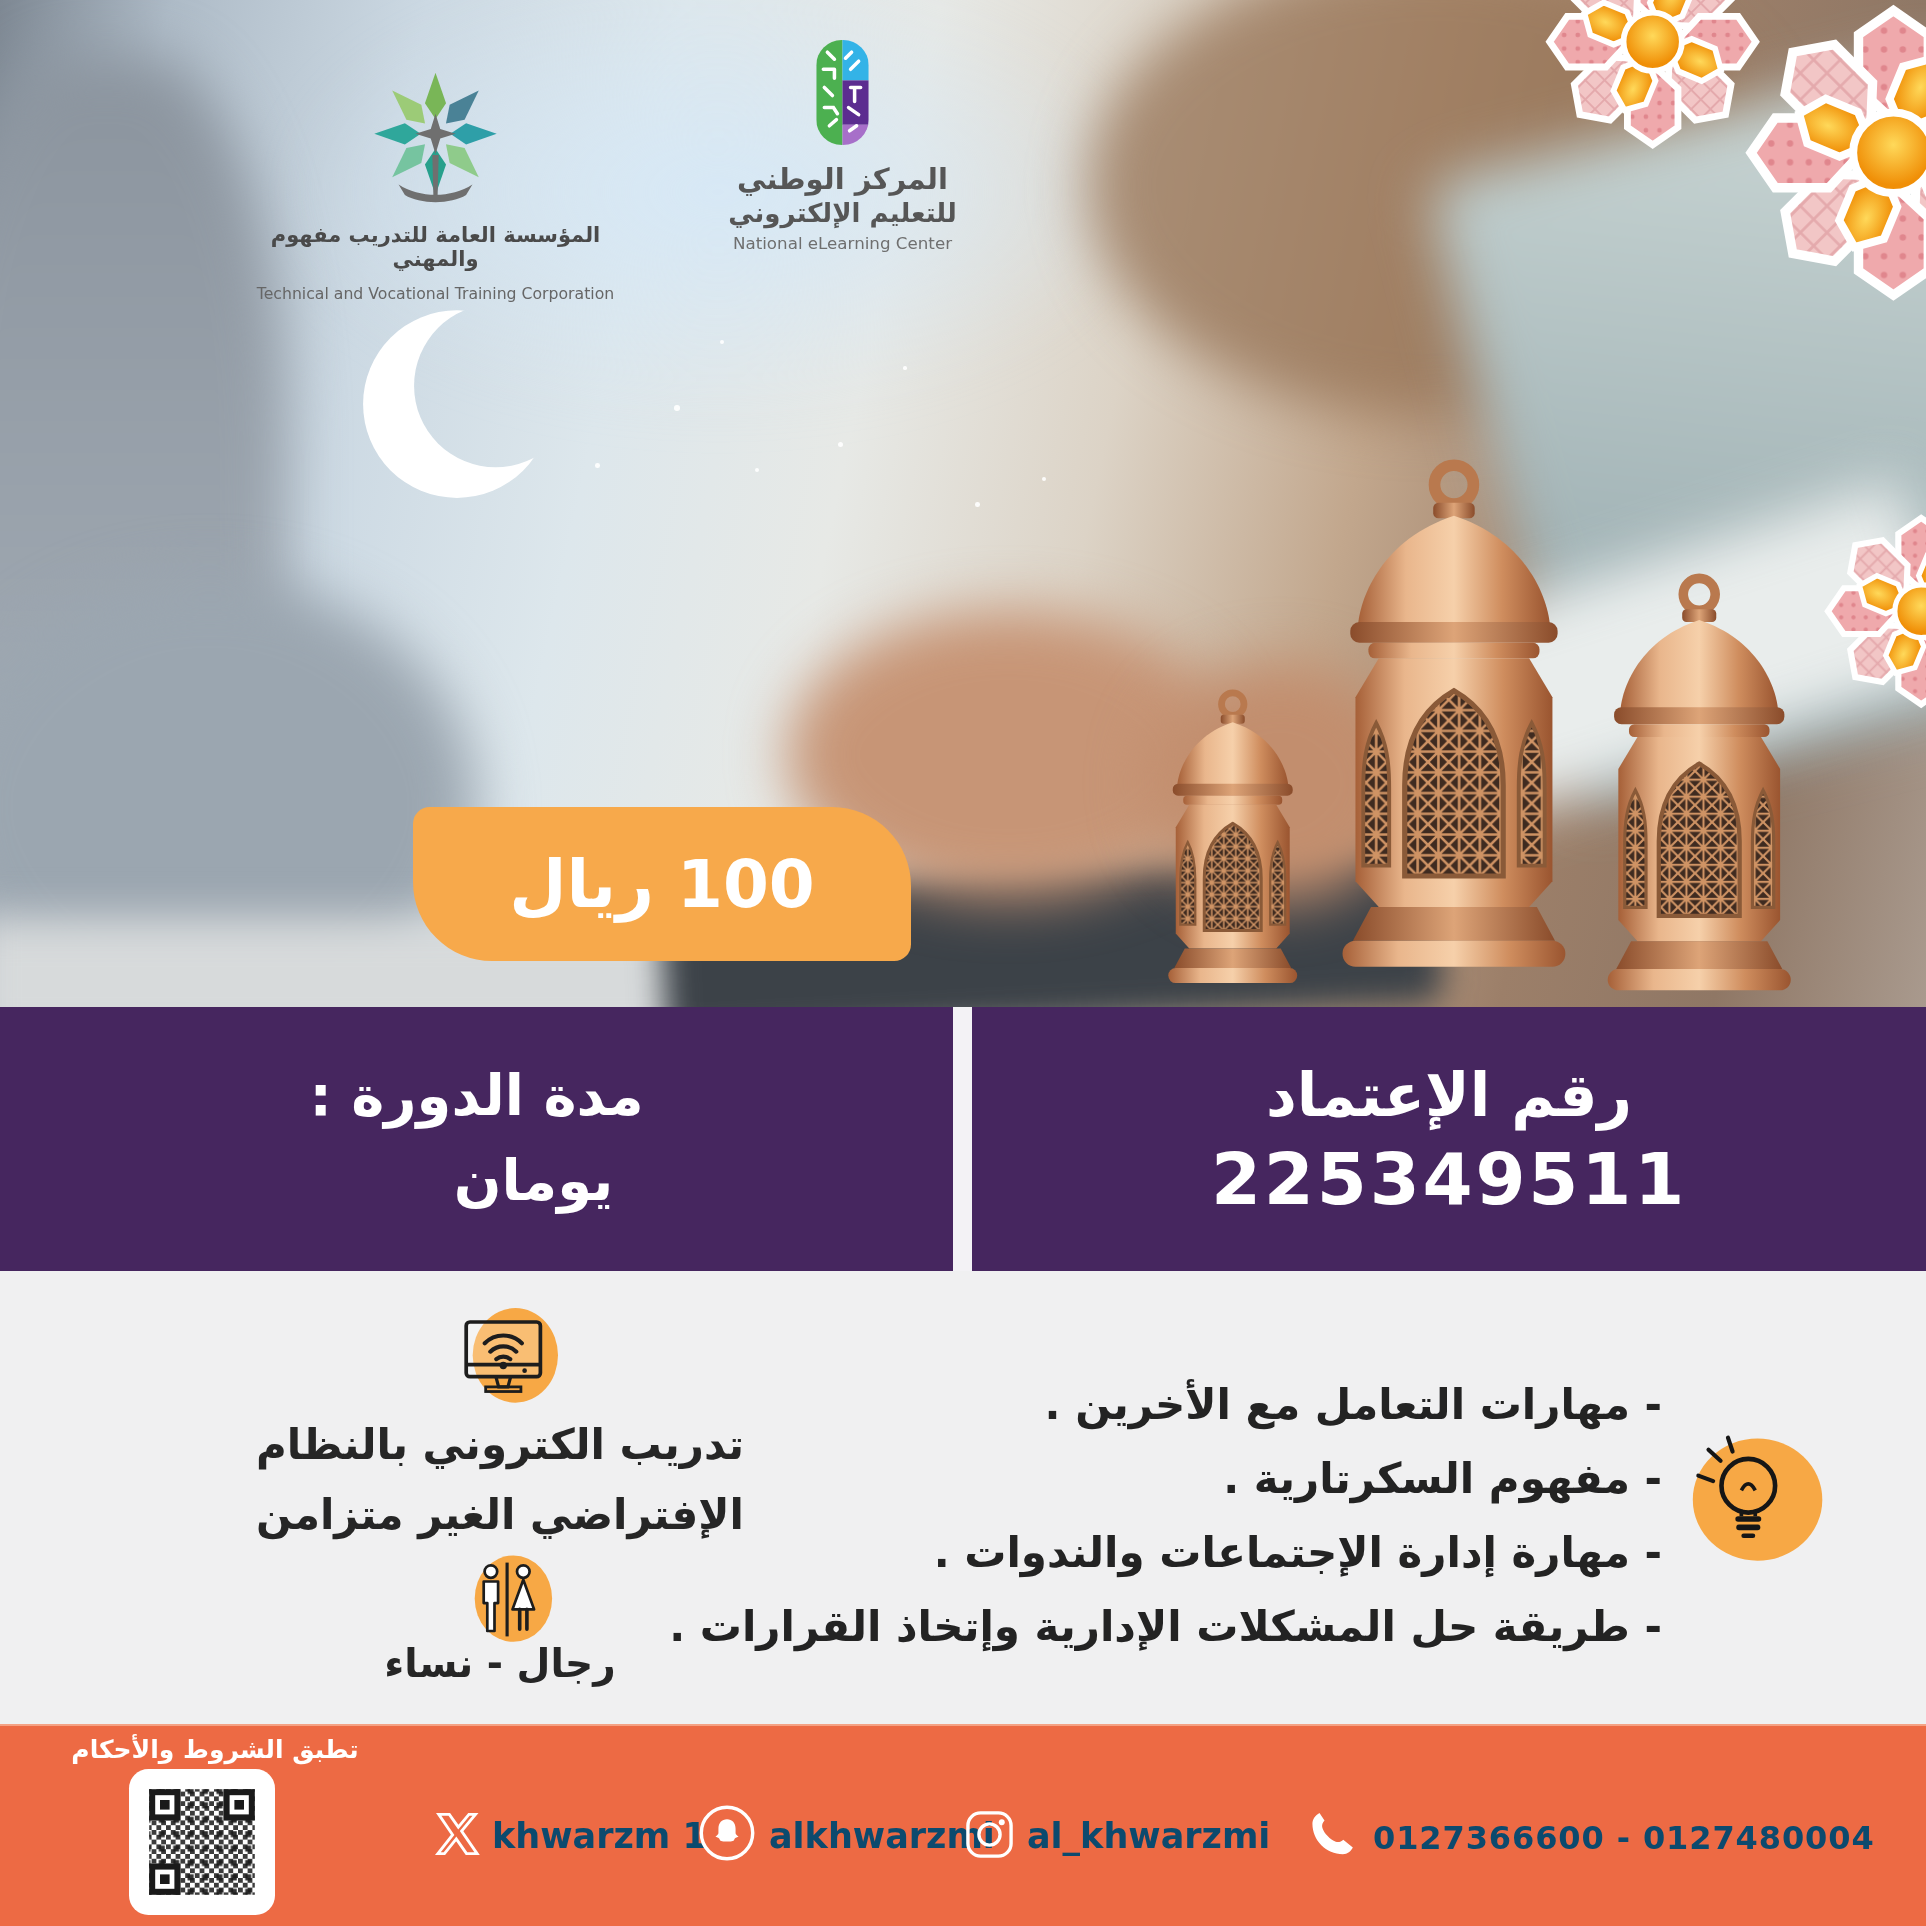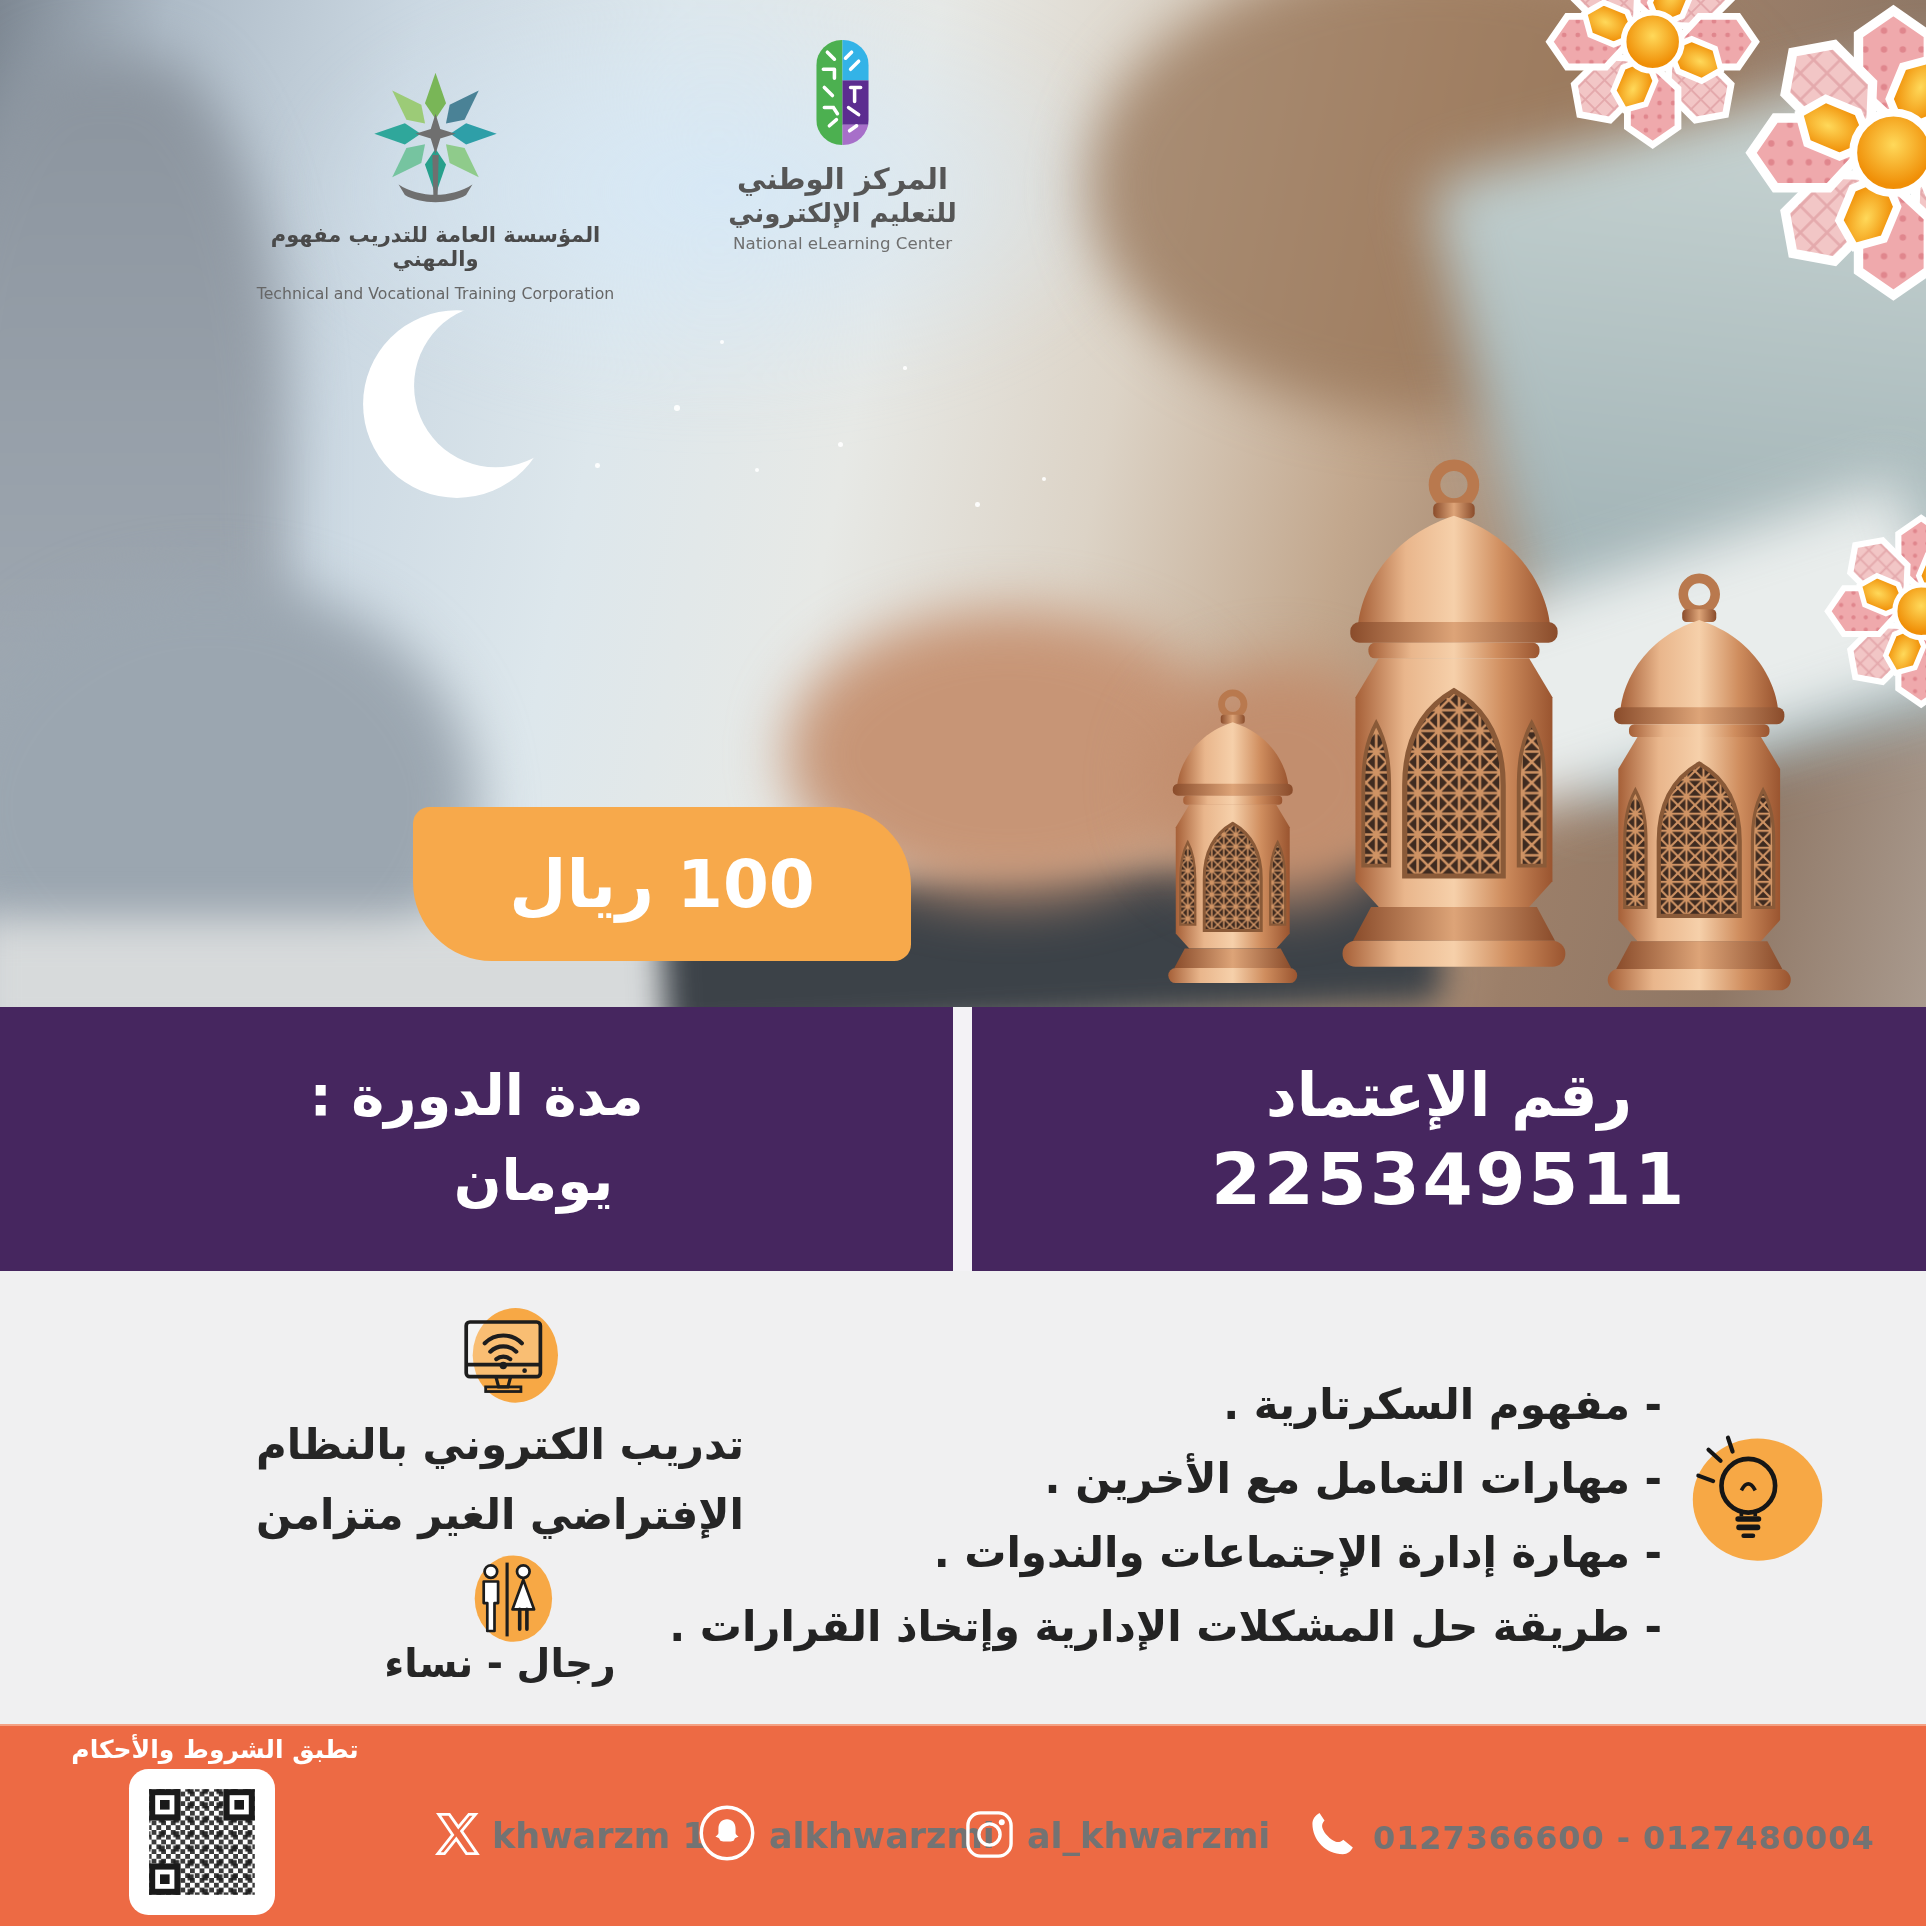--- a/index.html
+++ b/index.html
@@ -54,21 +54,21 @@
     font-size:39px;direction:rtl;z-index:9;}
   .topics{right:264px;top:1368px;width:1111px;direction:rtl;text-align:right;color:#232323;
     font-weight:700;font-size:42px;line-height:74px;z-index:9;position:absolute;white-space:nowrap;}
   
   .footer{left:0;top:1724px;width:1926px;height:202px;background:#ED6A44;z-index:10;
     border-top:2.8px solid #f5a183;}
   .terms{left:69px;top:1735px;width:292px;text-align:center;color:#fff;font-weight:600;
     font-size:25px;direction:rtl;z-index:11;}
   .qr-box{left:129px;top:1769px;width:146px;height:146px;background:#fff;border-radius:19.4px;
     z-index:11;display:flex;align-items:center;justify-content:center;}
-  .handle{position:absolute;color:#737373;font-weight:700;font-size:35px;z-index:11;white-space:nowrap;}
+  .handle{position:absolute;color:#0c4a6e;font-weight:700;font-size:35px;z-index:11;white-space:nowrap;}
   .phones{font-size:32px;letter-spacing:0.9px;}
   .icon{z-index:11;}
   
   .tvtc{left:241px;top:60px;width:389px;z-index:6;text-align:center;}
   .tvtc .ar{color:#4a4a4a;font-weight:700;font-size:21px;direction:rtl;margin-top:8.3px;}
   .tvtc .en{color:#666;font-size:15.7px;margin-top:13px;}
   .nelc{left:685px;top:37px;width:315px;z-index:6;text-align:center;}
   .nelc .ar1{color:#565656;font-weight:700;font-size:29px;direction:rtl;margin-top:6.5px;}
   .nelc .ar2{color:#565656;font-weight:700;font-size:26px;direction:rtl;margin-top:2.8px;}
   .nelc .en{color:#6f6f6f;font-size:16.7px;margin-top:4.6px;}
@@ -310,22 +310,22 @@
     <circle cx="62" cy="38" r="14" fill="#fff" stroke="#1d1d1d" stroke-width="6"></circle>
     <path d="M46,60 H78 V108 H70 V170 H54 V108 H46 Z" fill="#fff" stroke="#1d1d1d" stroke-width="6" stroke-linejoin="round"></path>
     <circle cx="134" cy="38" r="14" fill="#fff" stroke="#1d1d1d" stroke-width="6"></circle>
     <path d="M134,56 L158,122 H110 Z" fill="#fff" stroke="#1d1d1d" stroke-width="6" stroke-linejoin="round"></path>
     <path d="M126,122 V166 M142,122 V166" stroke="#1d1d1d" stroke-width="8" stroke-linecap="round"></path>
   </svg>
 
   <div class="audience abs">رجال - نساء</div>
 
   <div class="topics">
+    <div>- مهارات التعامل مع الأخرين .</div>
     <div>- مفهوم السكرتارية .</div>
-    <div>- مهارات التعامل مع الأخرين .</div>
     <div>- مهارة إدارة الإجتماعات والندوات .</div>
     <div>- طريقة حل المشكلات الإدارية وإتخاذ القرارات .</div>
   </div>
 
   <svg class="abs" style="left:1678px;top:1421px;width:148px;height:148px;z-index:9" viewBox="0 0 320 320">
     <ellipse cx="172" cy="170" rx="140" ry="132" fill="#F7A845"></ellipse>
     <circle cx="152" cy="140" r="58" fill="none" stroke="#161616" stroke-width="10"></circle>
     <path d="M137,150 Q152,122 167,150" stroke="#161616" stroke-width="8" fill="none"></path>
     <path d="M137,192 V206 M167,192 V206" stroke="#161616" stroke-width="8"></path>
     <line x1="130" y1="212" x2="174" y2="212" stroke="#161616" stroke-width="12" stroke-linecap="round"></line>

